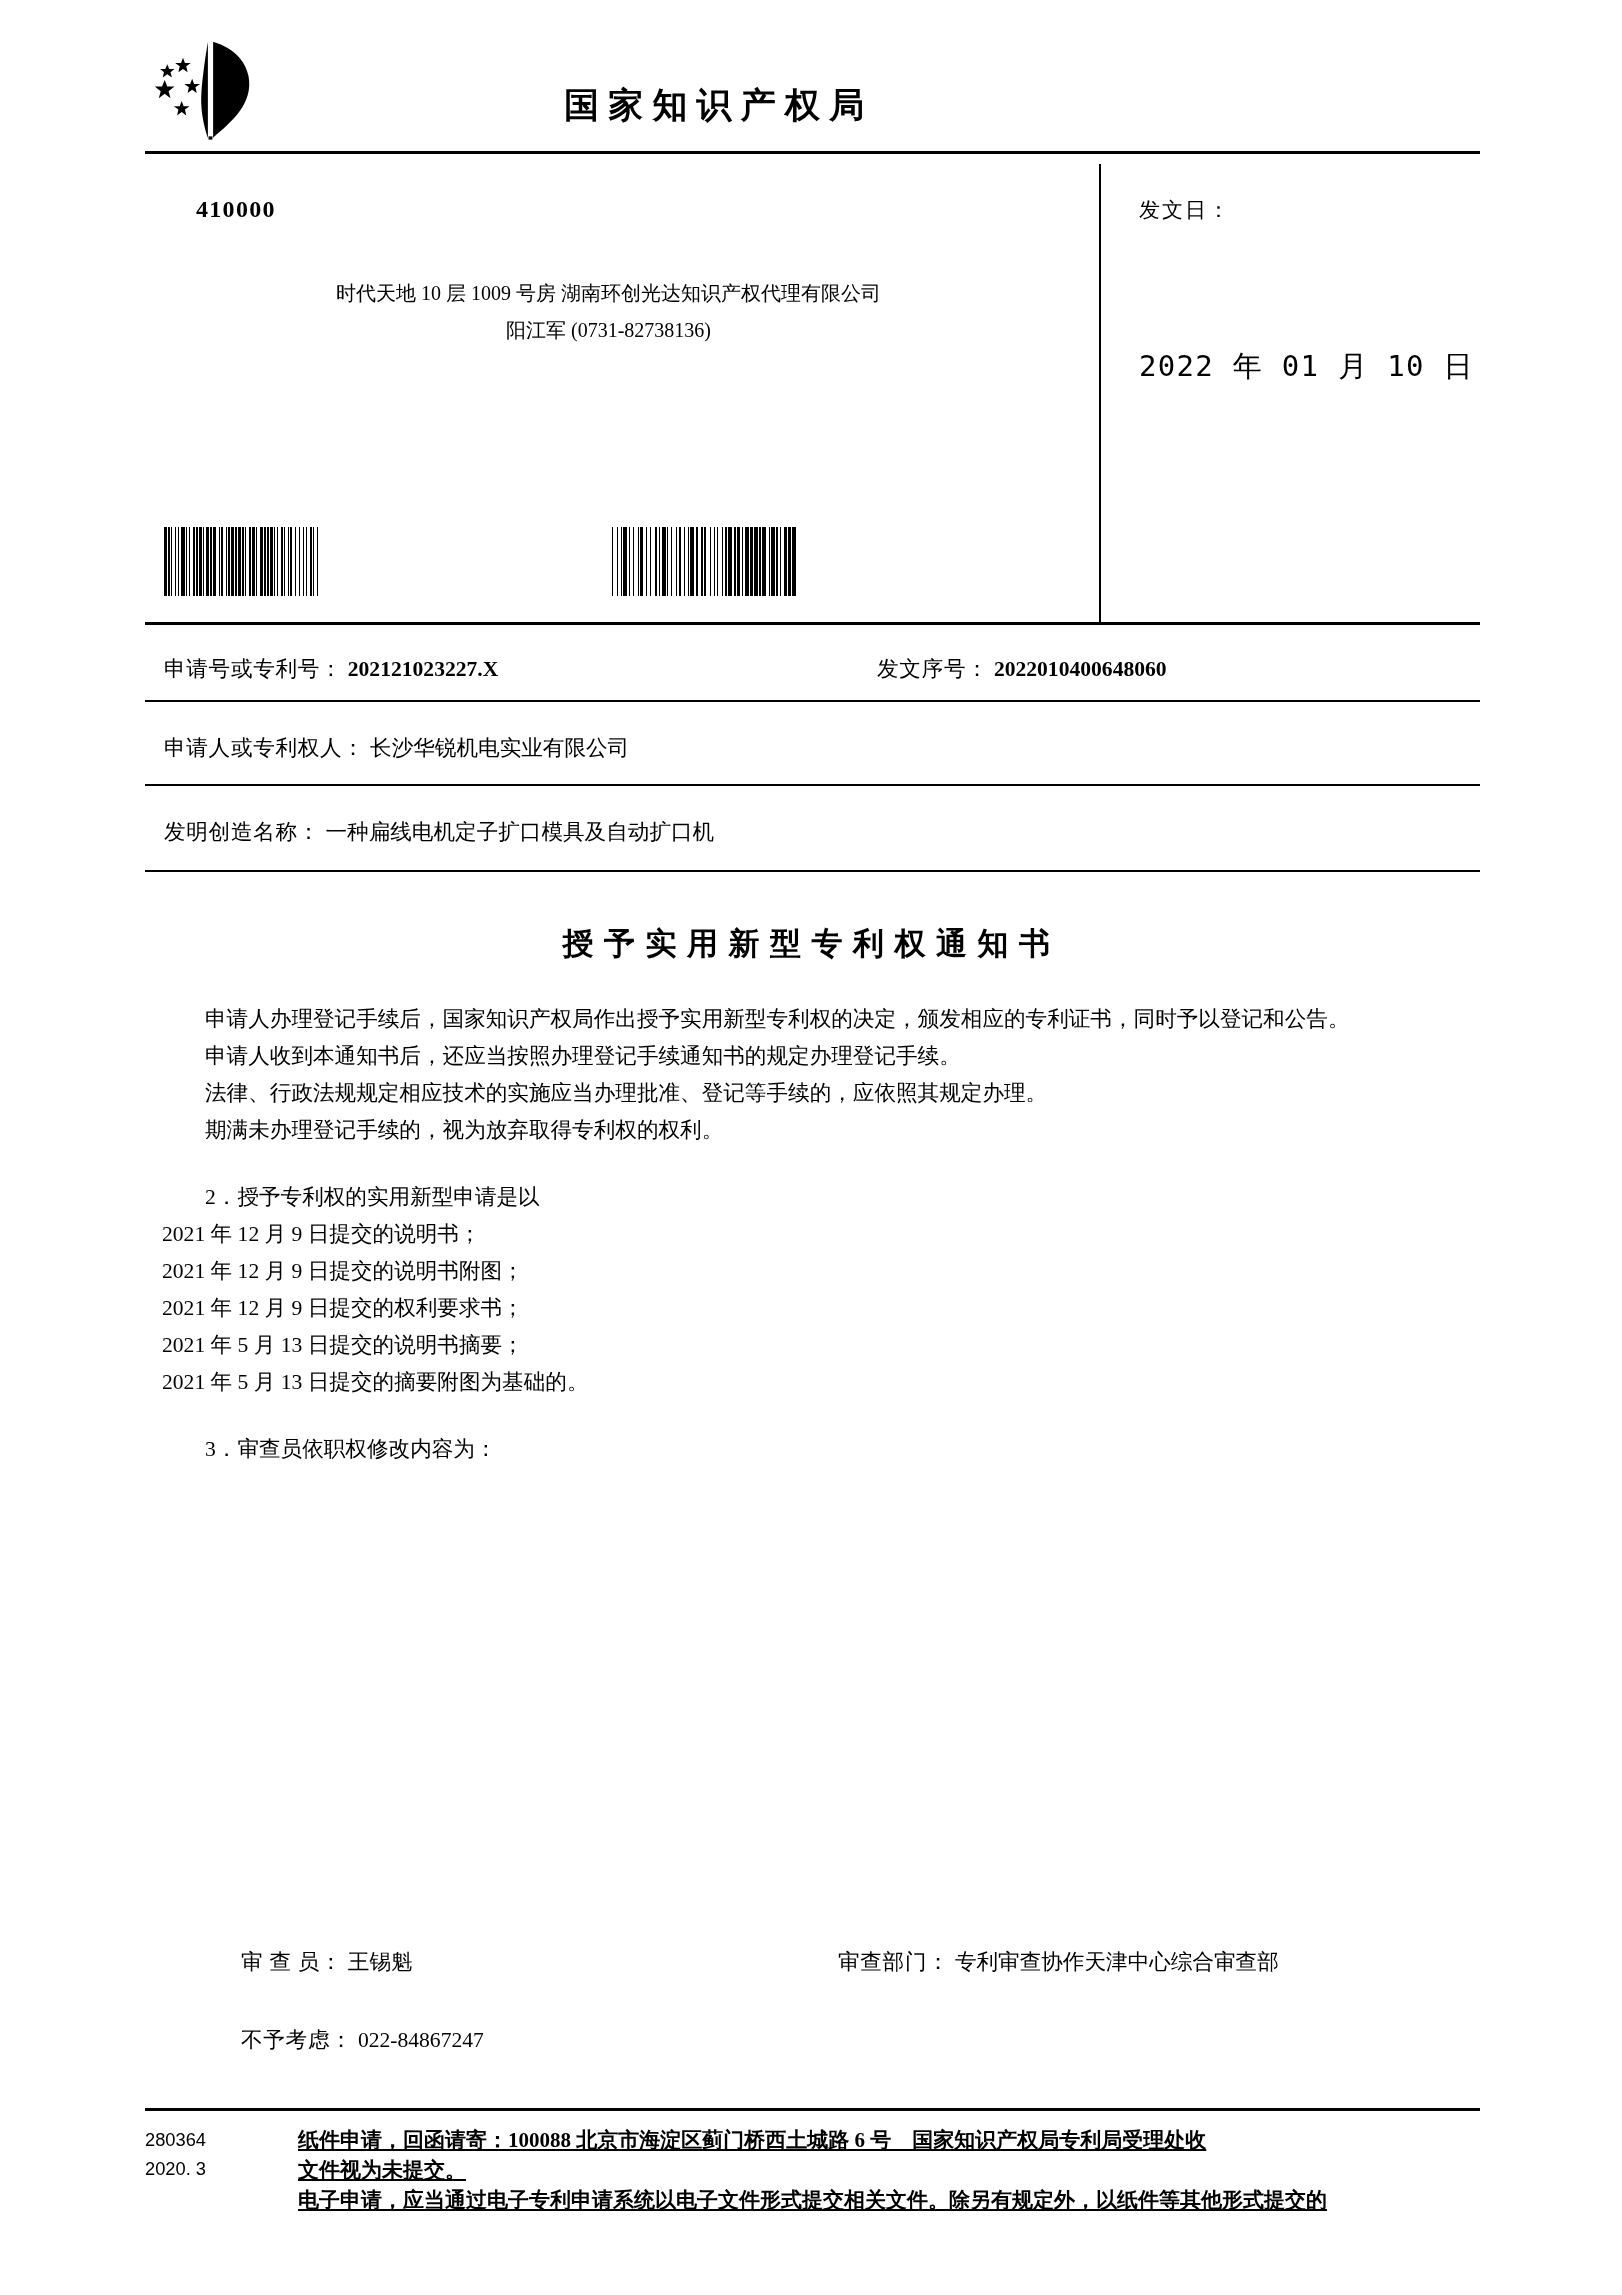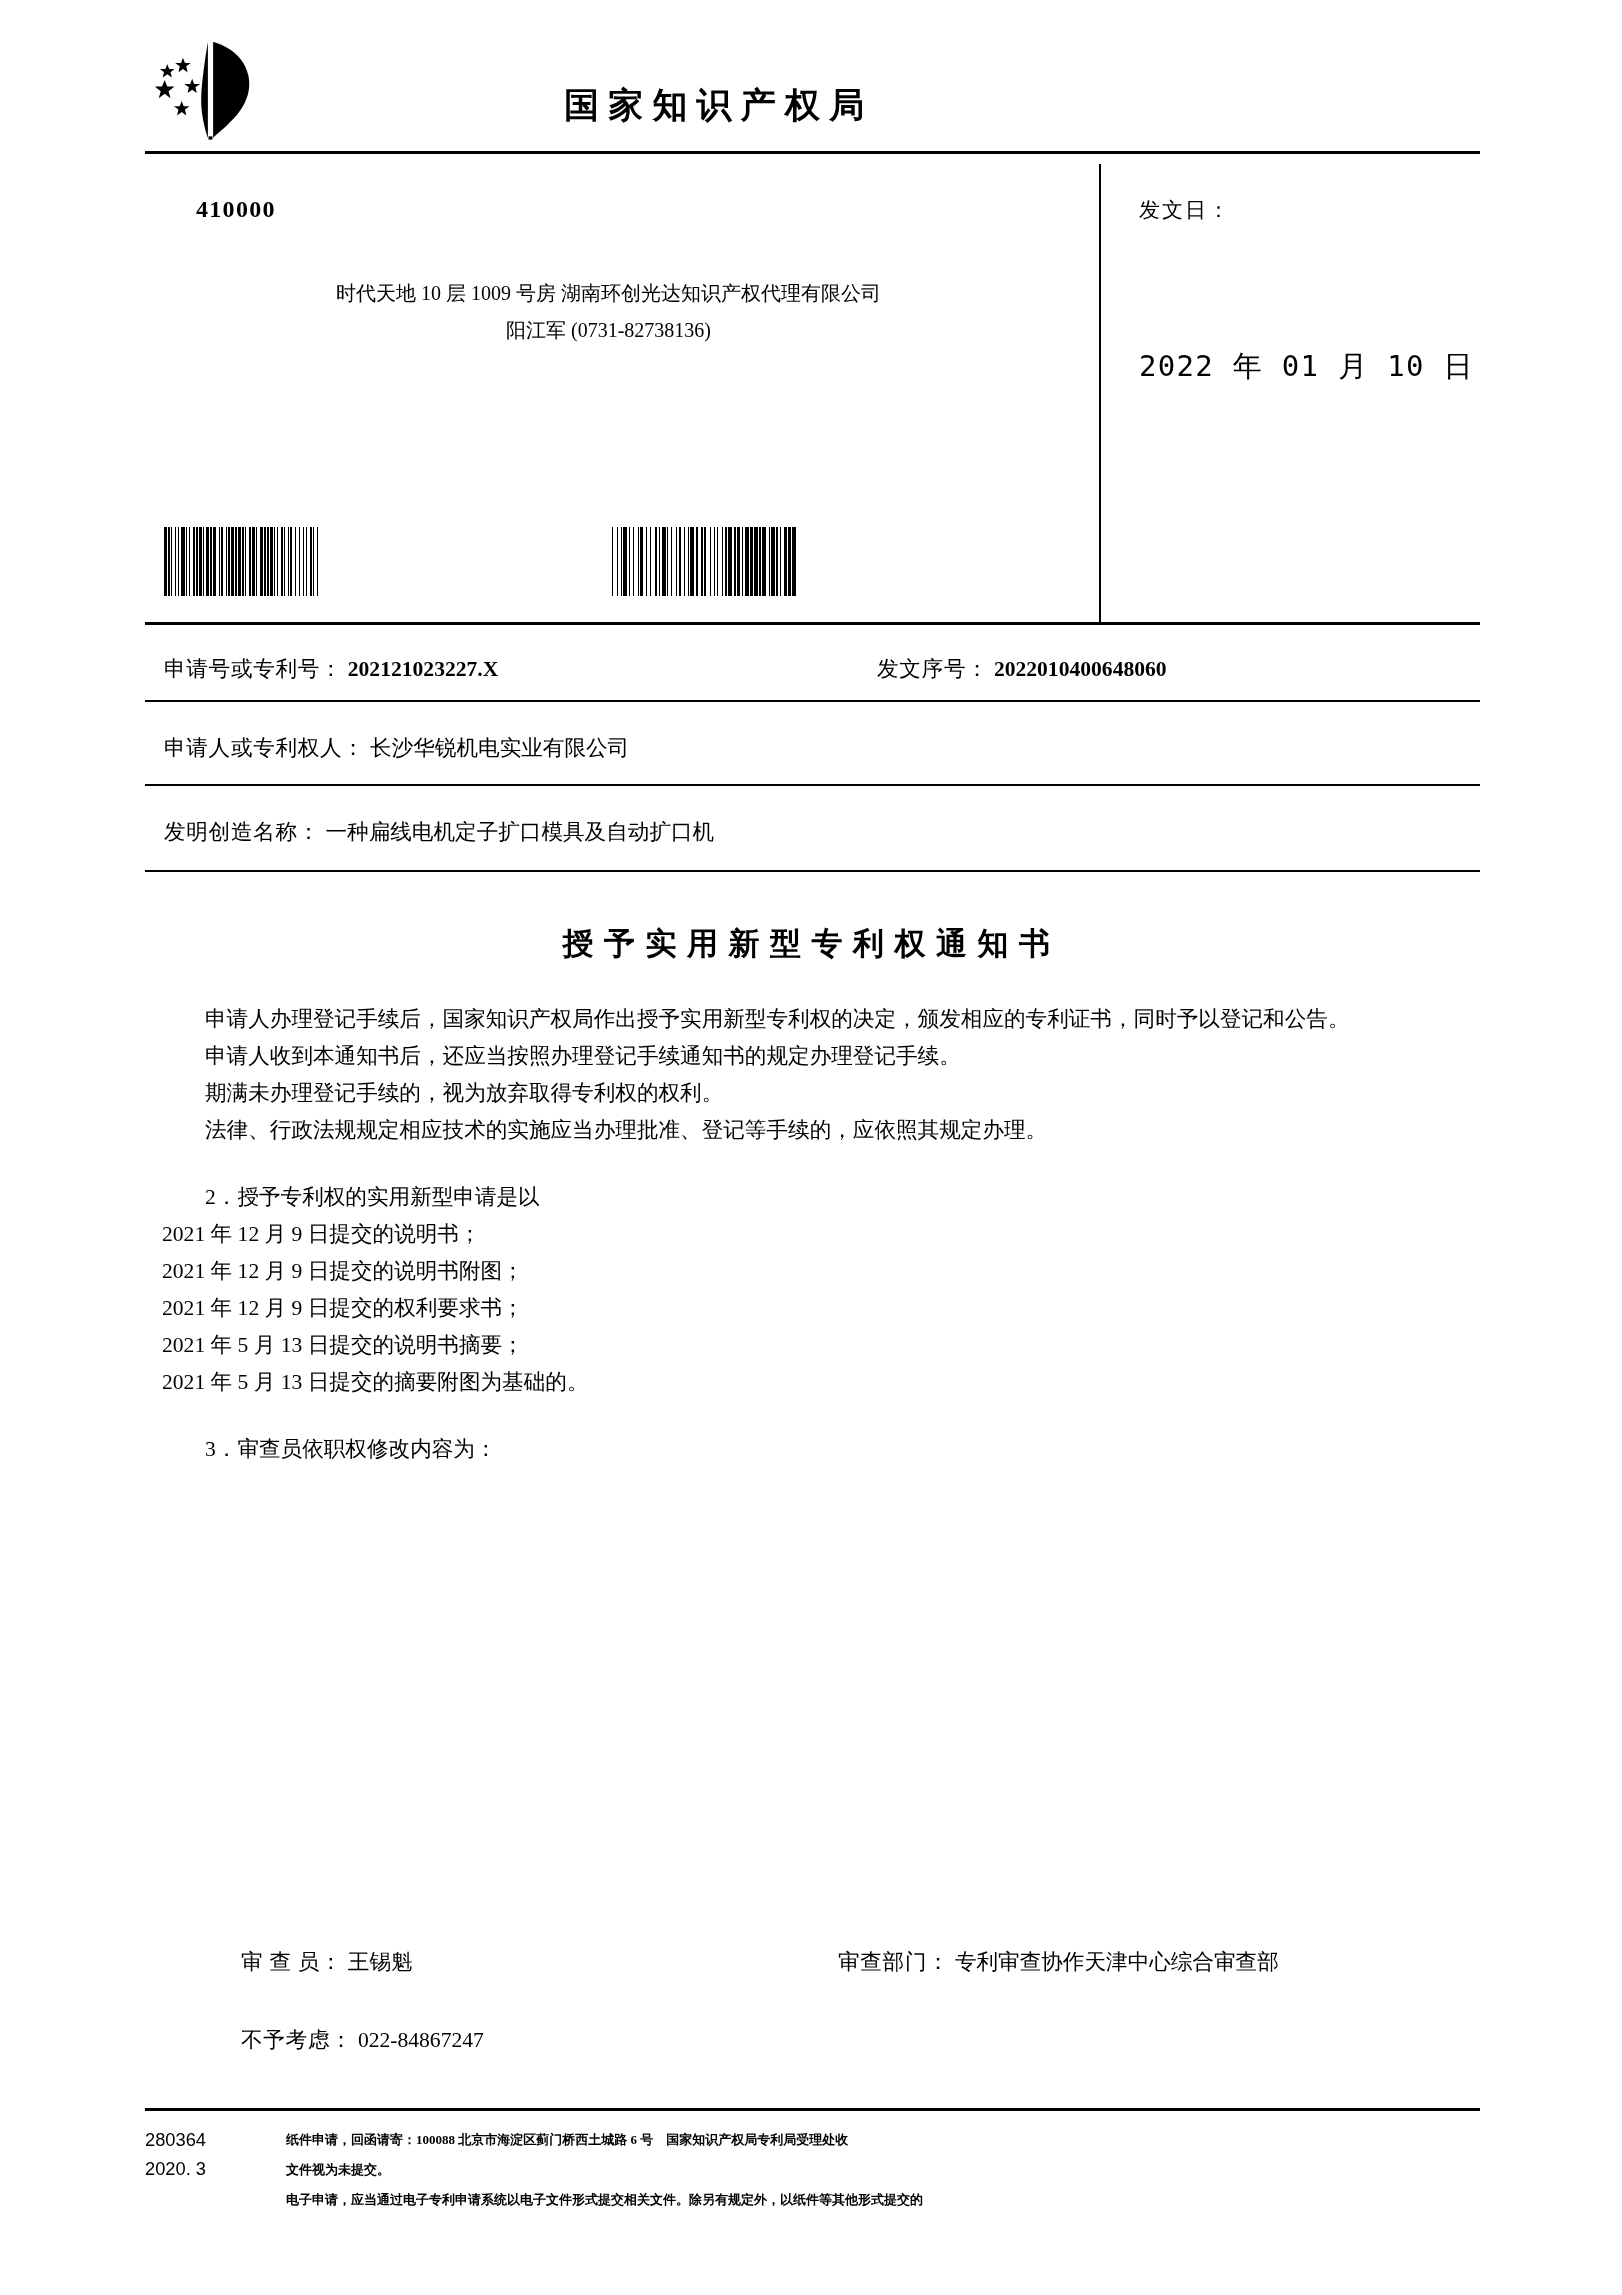--- a/index.html
+++ b/index.html
@@ -168,26 +168,27 @@
   .footer-codes {
     position: absolute;
     left: 145px;
     top: 2125px;
     font-size: 18.3px;
     font-family: "Liberation Sans", sans-serif;
     line-height: 29px;
   }
   .footer-text {
     position: absolute;
-    left: 286px;
+    left: 298px;
     top: 2125px;
     width: 1186px;
-    font-size: 13px;
+    font-size: 21px;
     font-weight: bold;
     line-height: 30px;
+    text-decoration: underline;
   }
   .footer-text div { white-space: nowrap; }
 </style>
 </head>
 <body>
 
 <div class="page">
 
   <div class="header">
     <div class="logo">
@@ -429,22 +430,22 @@
     <span>一种扁线电机定子扩口模具及自动扩口机</span>
   </div>
 
   <div class="rule" style="left:145px; top:870px; width:1335px; height:2px;"></div>
 
   <div class="doc-title">授予实用新型专利权通知书</div>
 
   <div class="body-text">
     <p class="ind">申请人办理登记手续后，国家知识产权局作出授予实用新型专利权的决定，颁发相应的专利证书，同时予以登记和公告。</p>
     <p class="ind">申请人收到本通知书后，还应当按照办理登记手续通知书的规定办理登记手续。</p>
+    <p class="ind">法律、行政法规规定相应技术的实施应当办理批准、登记等手续的，应依照其规定办理。</p>
     <p class="ind">期满未办理登记手续的，视为放弃取得专利权的权利。</p>
-    <p class="ind">法律、行政法规规定相应技术的实施应当办理批准、登记等手续的，应依照其规定办理。</p>
     <p class="blank"></p>
     <p class="ind">2．授予专利权的实用新型申请是以</p>
     <p>2021 年 12 月 9 日提交的说明书；</p>
     <p>2021 年 12 月 9 日提交的说明书附图；</p>
     <p>2021 年 12 月 9 日提交的权利要求书；</p>
     <p>2021 年 5 月 13 日提交的说明书摘要；</p>
     <p>2021 年 5 月 13 日提交的摘要附图为基础的。</p>
     <p class="blank"></p>
     <p class="ind">3．审查员依职权修改内容为：</p>
   </div>

